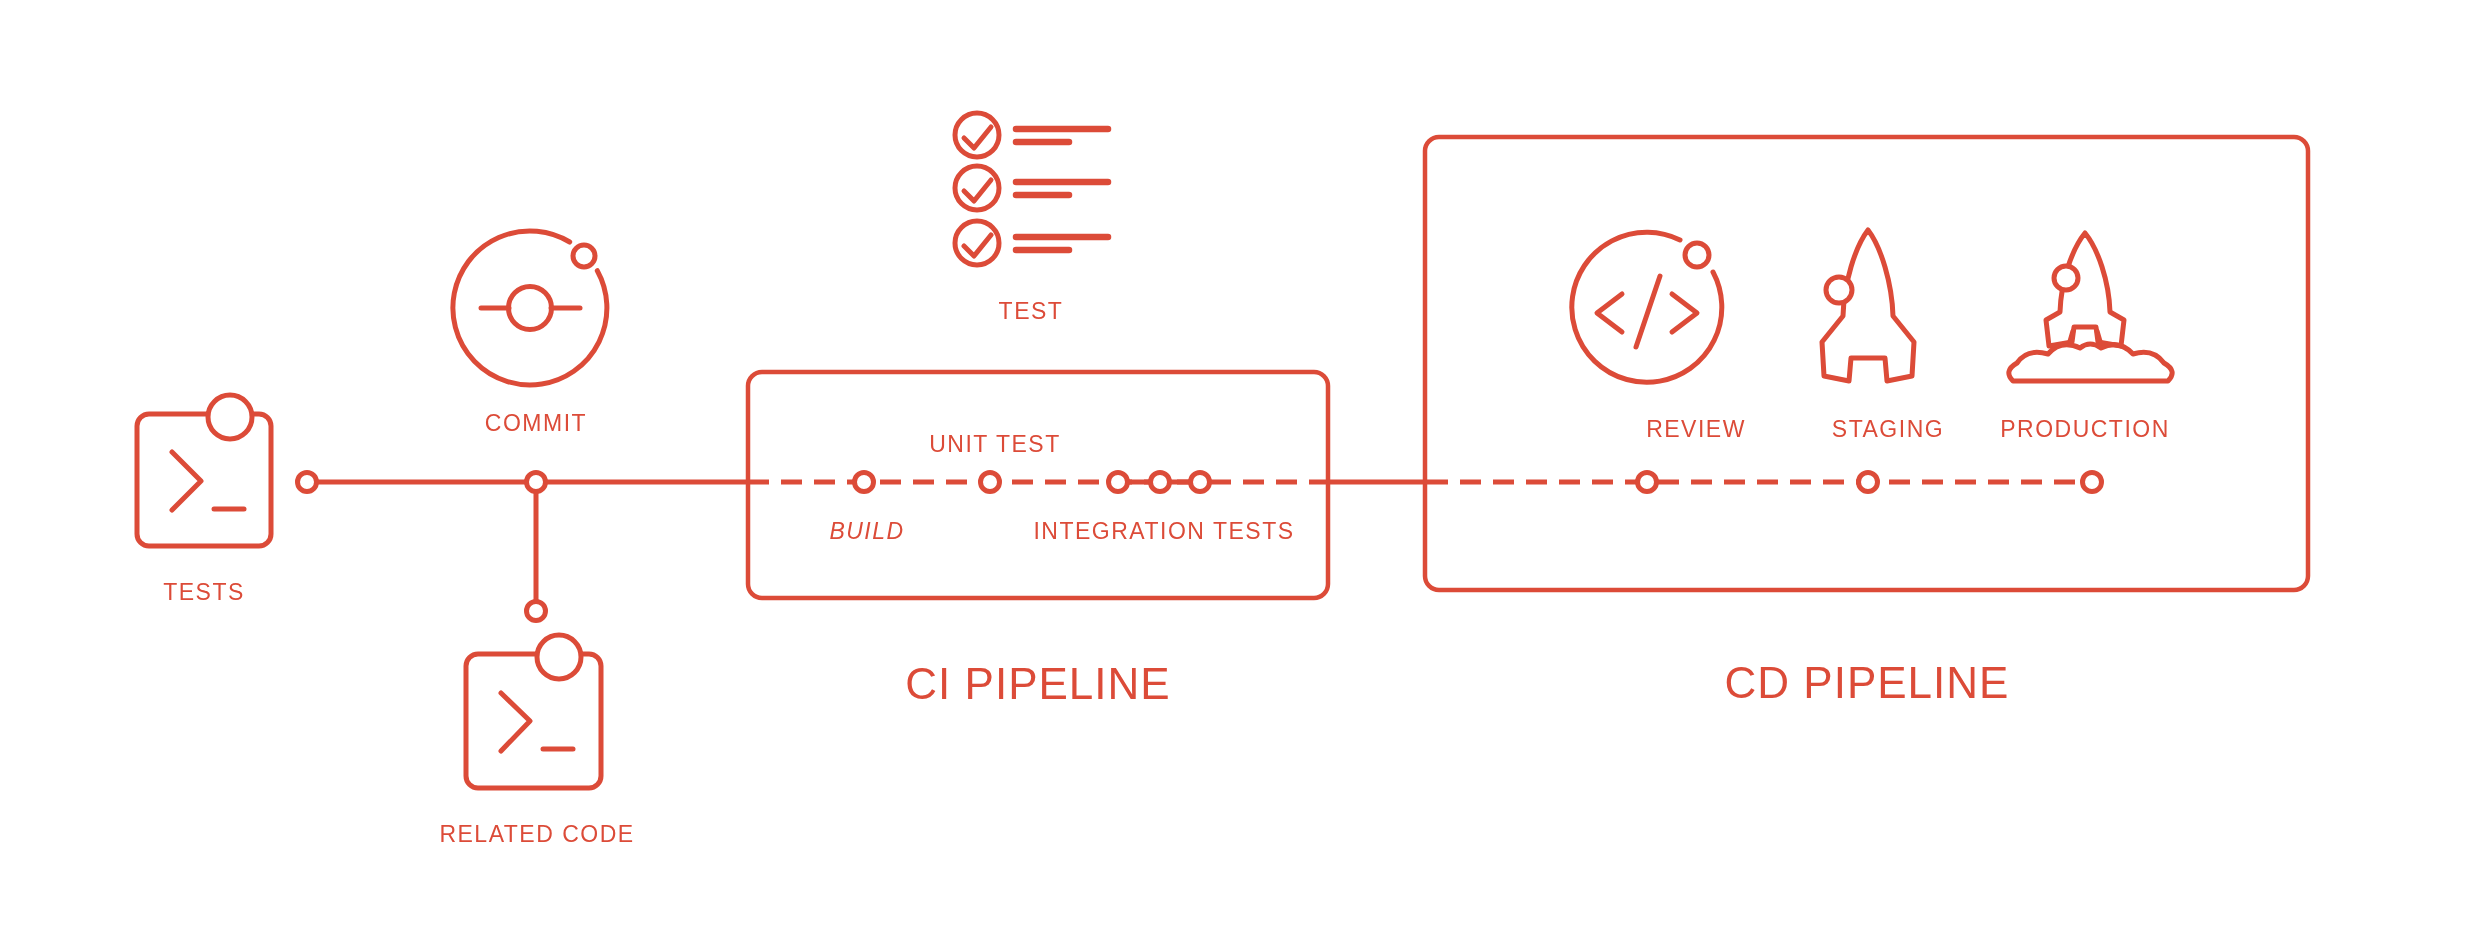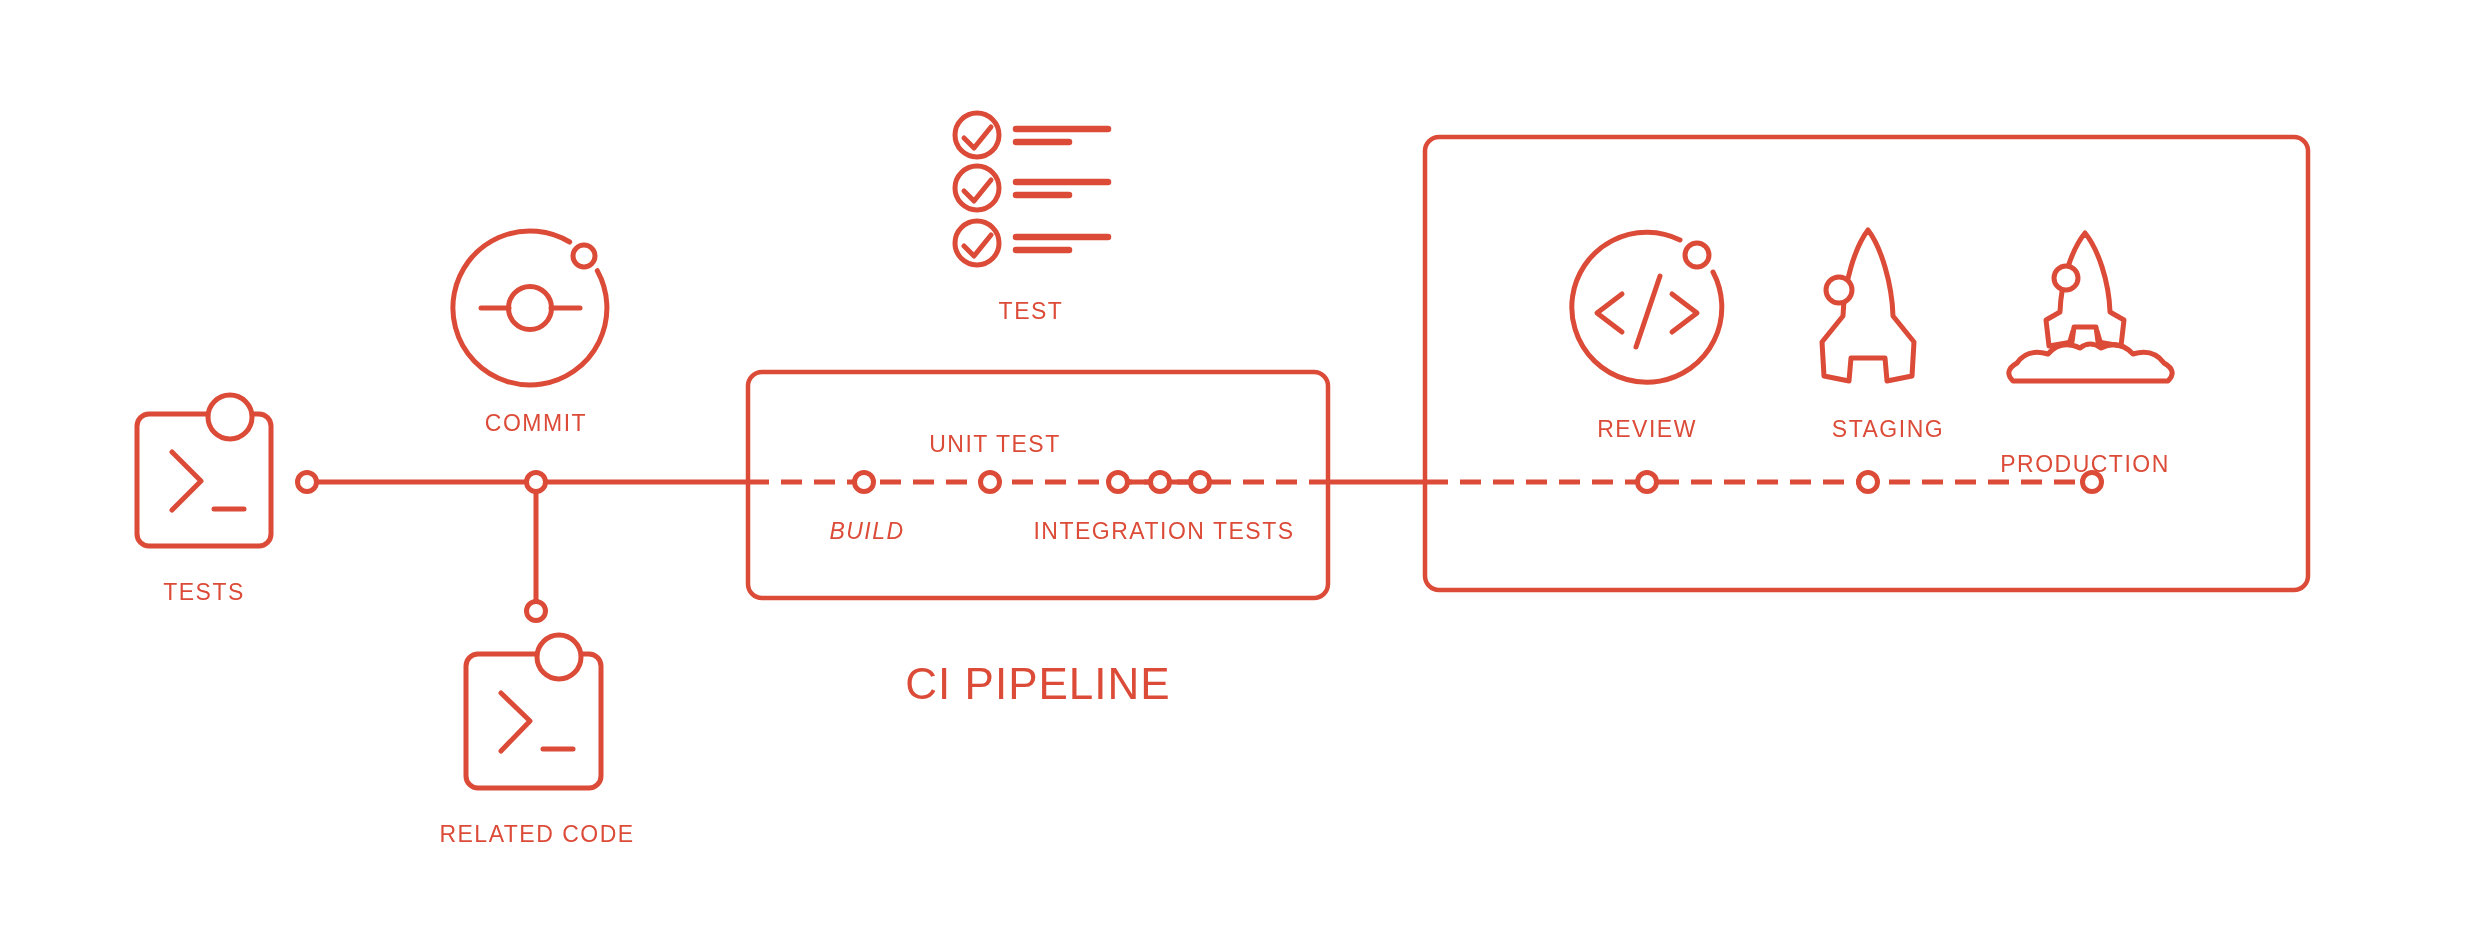--- a/index.html
+++ b/index.html
@@ -128,17 +128,18 @@
     </g>
   </svg>
 
   <div class="lbl" style="left:204px;  top:592px;">TESTS</div>
   <div class="lbl" style="left:536px;  top:423px;">COMMIT</div>
   <div class="lbl" style="left:537px;  top:834px;">RELATED CODE</div>
   <div class="lbl" style="left:1031px; top:311px;">TEST</div>
   <div class="lbl" style="left:867px;  top:531px;font-style:italic;">BUILD</div>
   <div class="lbl" style="left:995px;  top:432px;margin-top:12px;">UNIT TEST</div>
   <div class="lbl" style="left:1164px; top:531px;">INTEGRATION TESTS</div>
-  <div class="lbl" style="left:1647px; top:429px;">REVIEW</div>
+  <div class="lbl" style="left:1696px; top:429px;">REVIEW</div>
   <div class="lbl" style="left:1852px; top:429px;margin-left:36px;">STAGING</div>
-  <div class="lbl" style="left:2085px; top:429px;margin-top:35px;">PRODUCTION</div>
+  <div class="lbl" style="left:2085px; top:429px;">PRODUCTION</div>
   <div class="lbl title" style="left:1038px; top:684px;">CI PIPELINE</div>
+  <div class="lbl title" style="left:1867px; top:683px;">CD PIPELINE</div>
 </div>
 
 </body></html>

